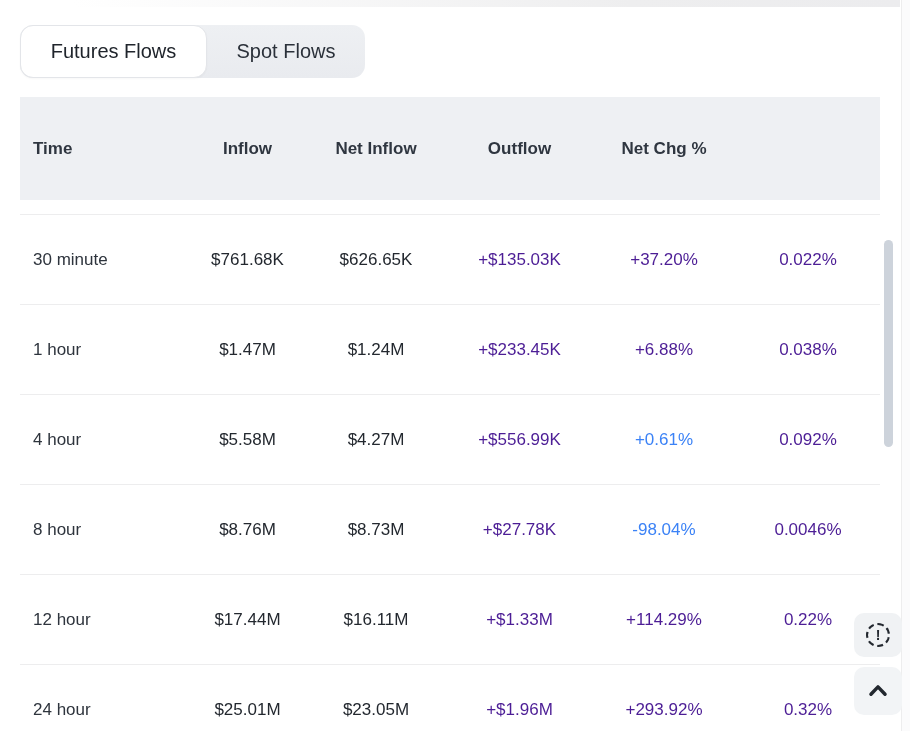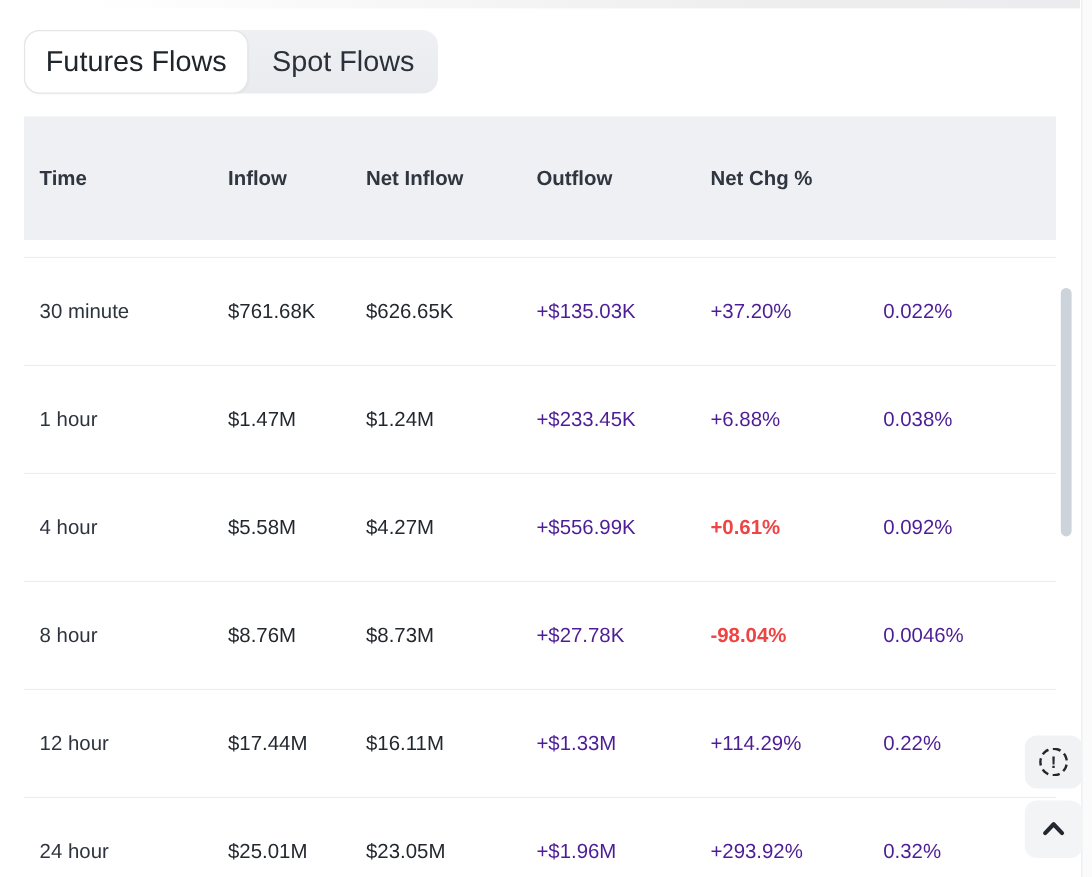--- a/index.html
+++ b/index.html
@@ -24,21 +24,21 @@
   
   .tab-group {
     position: absolute; left: 20px; top: 25px;
     width: 345px; height: 53px;
     background: linear-gradient(180deg, #eef0f3, #e9ebef);
     border-radius: 13px;
     display: flex; align-items: stretch;
   }
   .tab {
     display: flex; align-items: center; justify-content: center;
-    font-size: 24px; color: #2b313a; cursor: pointer;
+    font-size: 20px; color: #2b313a; cursor: pointer;
     border-radius: 13px; white-space: nowrap;
   }
   .tab.active {
     width: 187px;
     background: #ffffff;
     border: 1px solid #e3e5e9;
     color: #20252c;
     box-shadow: 0 1px 2px rgba(0,0,0,0.03);
   }
   .tab.inactive { flex: 1; }
@@ -51,32 +51,32 @@
     display: grid;
     grid-template-columns: 170px 115px 142px 145px 144px 144px;
     align-items: center;
   }
   .thead {
     height: 103px;
     background: #eef0f3;
     font-size: 17px; font-weight: 700; color: #2f3640;
   }
   .thead .cell { font-weight: 700; }
-  .cell { text-align: left; }
+  .cell { text-align: center; }
   .cell.first { text-align: left; padding-left: 13px; }
   .tbody { margin-top: 14px; }
   .trow {
     height: 90px;
     border-top: 1px solid #ededee;
     font-size: 17px;
     color: #23282f;
   }
   .trow .cell.first { color: #2e343d; }
   .pos { color: #4c1d95; }
-  .neg { color: #ef4444; font-weight: bold; }
+  .neg { color: #3b82f6; }
 
   
   .scroll-thumb {
     position: absolute; left: 884px; top: 240px;
     width: 9px; height: 207px;
     background: #cdd3db; border-radius: 5px;
   }
 
   
   .fab {

